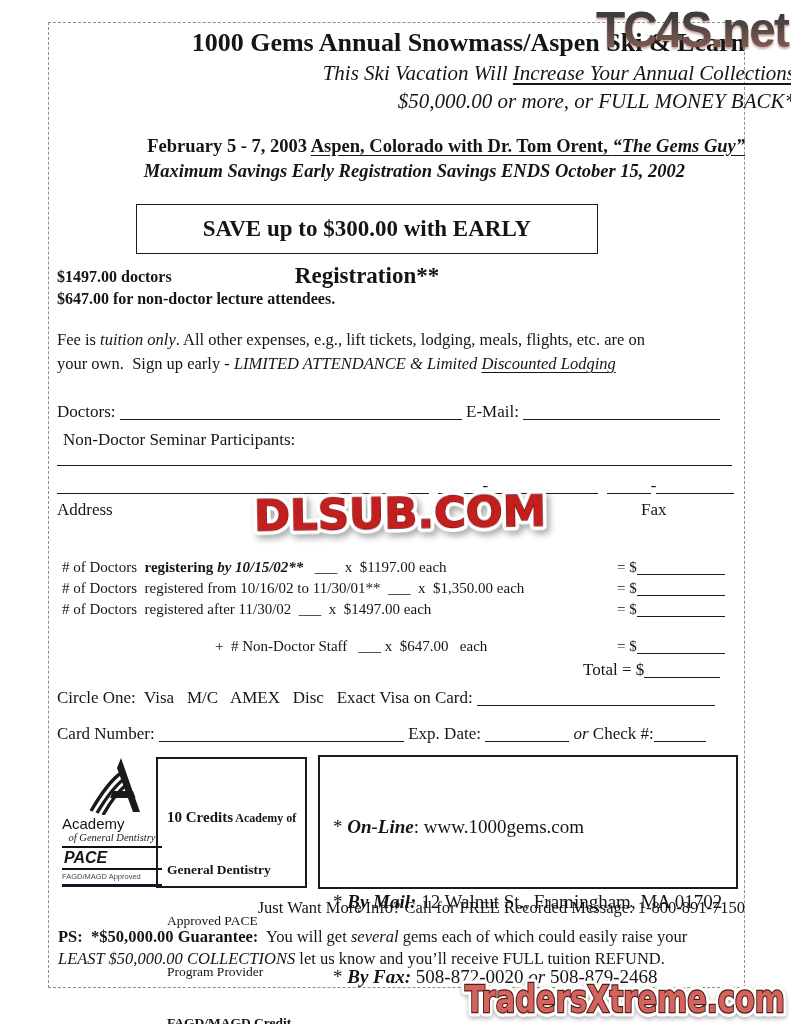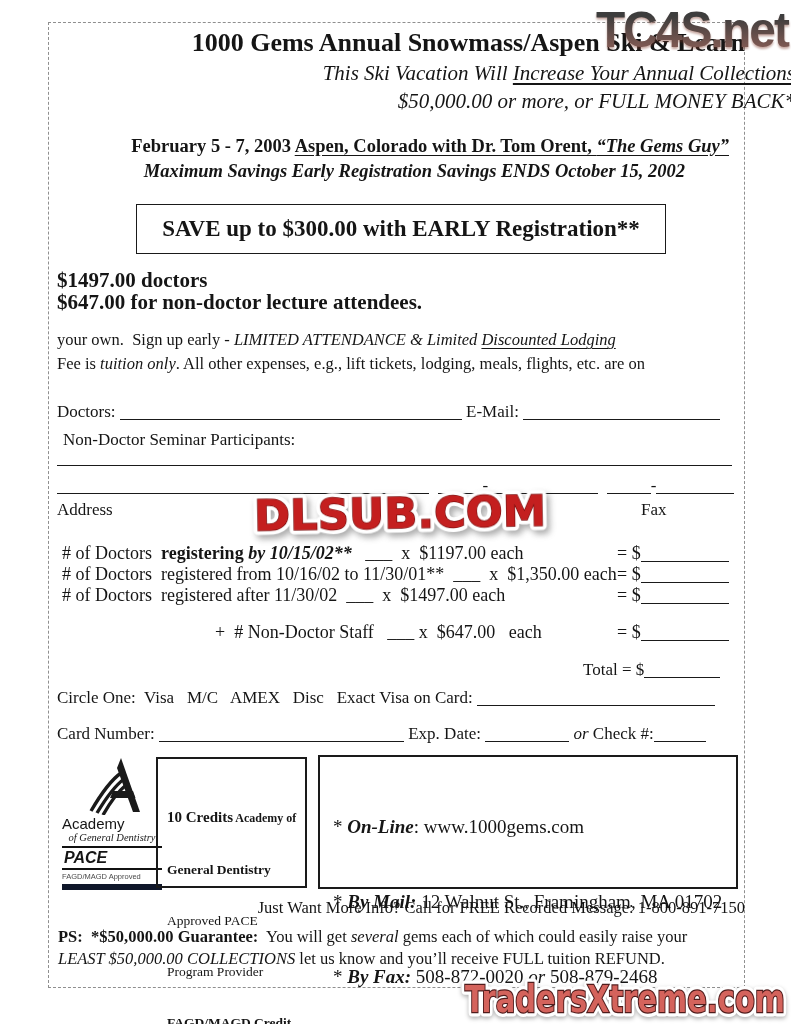--- a/index.html
+++ b/index.html
@@ -18,64 +18,64 @@
   .doc-border { position:absolute; left:48px; top:22px; width:697px; height:966px;
                 border:1px dashed #8f8f8f; }
   .bl { display:inline-block; border-bottom:1.5px solid #1a1a1a; height:4px;
         position:relative; top:3px; }
   .rule { border-bottom:1.5px solid #1a1a1a; }
   .title { font-size:26px; font-weight:bold; }
   .sub { font-size:21px; font-style:italic; }
   .dateline { font-size:18.5px; font-weight:bold; }
   .savebox { border:1.5px solid #1a1a1a; text-align:center; line-height:47px;
              font-size:23px; font-weight:bold; }
-  .price { font-size:21px; font-weight:bold;text-align:right; }
+  .price { font-size:16px; font-weight:bold;text-align:right; }
   .fee { font-size:16.5px; line-height:24px; white-space:pre; }
-  .reg { font-size:18px; white-space:pre; }
+  .reg { font-size:15px; white-space:pre;margin-top:16px; }
   .boxed { border:2px solid #1a1a1a; }
   .credits { font-size:13.5px; line-height:17px; padding:16px 9px; white-space:pre; }
   .contact { font-size:19px; line-height:25px; padding:7px 13px; white-space:pre; }
   .logo-academy { font-family:"Liberation Sans", sans-serif; font-weight:normal; font-size:15px; }
   .logo-ogd { font-family:"Liberation Serif", serif; font-style:italic; font-size:10.5px; text-align:center; }
   .logo-pace { font-family:"Liberation Sans", sans-serif; font-weight:bold; font-style:italic;
                font-size:16px; border-top:2px solid #111; border-bottom:2px solid #111;
                padding:1px 2px; margin-top:3px; }
   .logo-fagd { font-family:"Liberation Sans", sans-serif; font-size:7.5px; color:#4a4a4a;
-               padding:2px 0 3px 0; border-bottom:6px solid #0f172a; }
+               padding:2px 0 3px 0; border-bottom:3px solid #0f172a; }
   .ps { font-size:16.5px; line-height:21.5px; white-space:pre; }
   .wm { pointer-events:none; }
   .wm-tc4s { filter:drop-shadow(0 2px 1px rgba(125,55,40,.45)); }
   .wm-dlsub { filter:drop-shadow(3px 4px 3px rgba(70,70,70,.45)); transform:rotate(-1deg); }
   .wm-traders { filter:drop-shadow(0 2px 2px rgba(0,0,0,.3)); }
 </style>
 </head>
 <body>
 
 <div class="page">
 
   <div class="doc-border"></div>
 
   <div class="abs center title" style="left:48px; top:28px; width:697px;">1000 Gems Annual Snowmass/Aspen Ski &amp; Learn</div>
 
   <div class="abs center sub" style="left:155px; top:61px; width:640px; white-space:pre;"><span>This Ski Vacation Will </span><span class="u">Increase Your Annual Collections</span></div>
 
   <div class="abs center sub" style="left:155px; top:89px; width:640px;">$50,000.00 or more, or FULL MONEY BACK*</div>
 
-  <div class="abs center dateline" style="left:32px; top:136px; width:697px; white-space:pre;"><span>February 5 - 7, 2003 </span><span class="u">Aspen, Colorado with Dr. Tom Orent, </span><span class="u i">“The Gems Guy”</span></div>
+  <div class="abs center dateline" style="left:48px; top:136px; width:697px; white-space:pre;"><span>February 5 - 7, 2003 </span><span class="u">Aspen, Colorado with Dr. Tom Orent, </span><span class="u i">“The Gems Guy”</span></div>
 
   <div class="abs center dateline i" style="left:48px; top:161px; width:637px;">Maximum Savings Early Registration Savings ENDS October 15, 2002</div>
 
-  <div class="abs savebox" style="left:136px; top:204px; width:530px; height:50px;">SAVE up to $300.00 with EARLY Registration**</div>
+  <div class="abs savebox" style="left:136px; top:204px; width:462px; height:50px;">SAVE up to $300.00 with EARLY Registration**</div>
 
   <div class="abs price" style="left:57px; top:268px;">$1497.00 doctors</div>
   <div class="abs price" style="left:57px; top:290px;">$647.00 for non-doctor lecture attendees.</div>
 
   <div class="abs" style="left:57px; top:328px;">
+    <div class="fee"><span>Fee is </span><span class="i">tuition only</span><span>. All other expenses, e.g., lift tickets, lodging, meals, flights, etc. are on</span></div>
     <div class="fee"><span>your own.  Sign up early - </span><span class="i">LIMITED ATTENDANCE &amp; Limited </span><span class="i u">Discounted Lodging</span></div>
-    <div class="fee"><span>Fee is </span><span class="i">tuition only</span><span>. All other expenses, e.g., lift tickets, lodging, meals, flights, etc. are on</span></div>
   </div>
 
   <div class="abs line" style="left:57px; top:402px;"><span>Doctors: </span><span class="bl" style="width:342px;"></span><span> E-Mail: </span><span class="bl" style="width:197px;"></span></div>
 
   <div class="abs line" style="left:63px; top:430px;">Non-Doctor Seminar Participants:</div>
 
   <div class="abs rule" style="left:57px; top:450px; width:675px; height:16px;"></div>
 
   <div class="abs line" style="left:57px; top:476px;"><span class="bl" style="width:372px;"></span><span>  </span><span class="bl" style="width:45px;"></span><span>-</span><span class="bl" style="width:110px;"></span><span>  </span><span class="bl" style="width:44px;"></span><span>-</span><span class="bl" style="width:78px;"></span></div>
 

